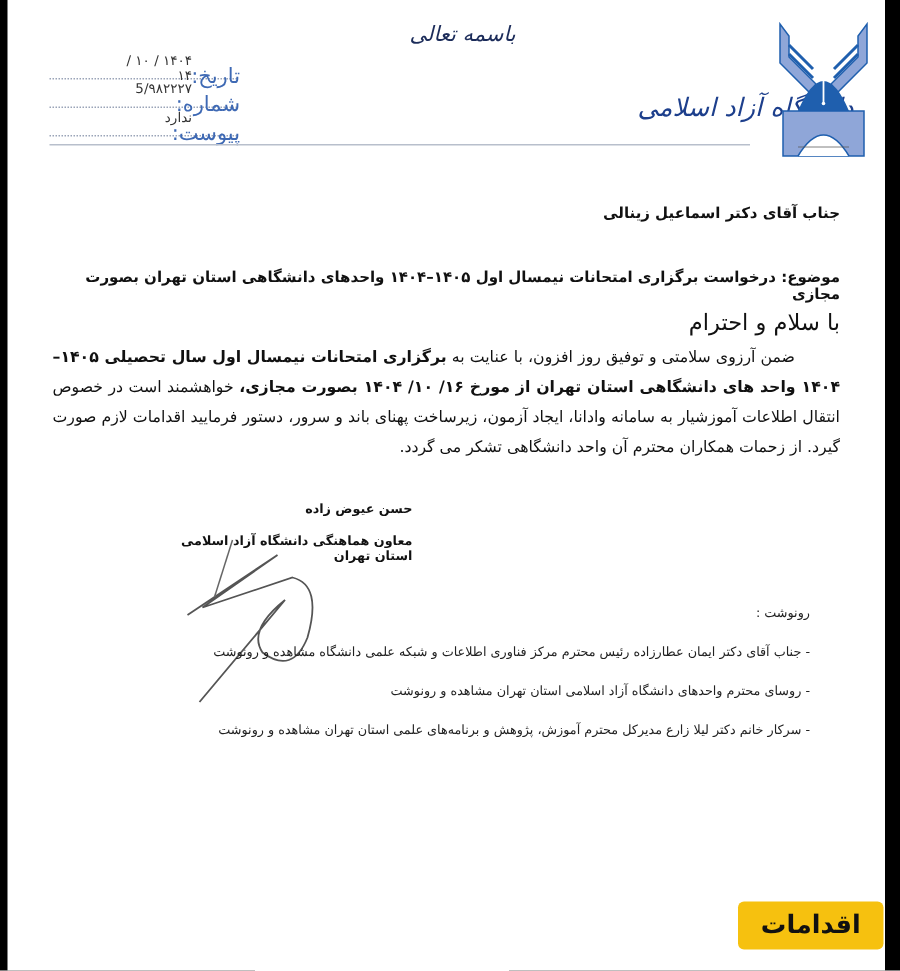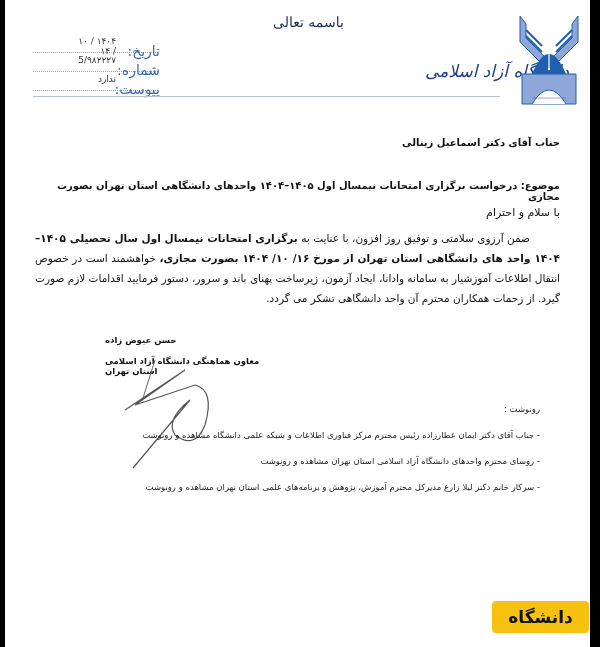--- a/index.html
+++ b/index.html
@@ -9,41 +9,41 @@
   }
   .page {
     position: absolute; left: 5px; top: 0; width: 585px; height: 647px;
     background: #fff;
   }
 
   
   .meta { position: absolute; left: 28px; top: 36px; width: 125px; font-size: 8.5px; color: #333; }
   .meta-row { position: relative; height: 16px; border-bottom: 1px dotted #9aa4b8; margin-bottom: 2px; }
   .meta-label { position: absolute; right: -2px; top: 7px; color: #3e69b4; font-size: 14px; direction: rtl; }
-  .meta-value { position: absolute; right: 42px; top: 0px; direction: rtl; color: #333; font-size: 9px; margin-left: 44px; }
+  .meta-value { position: absolute; right: 30px; top: 0px; direction: rtl; color: #333; font-size: 9px; margin-left: 44px; }
 
-  .basmala { position: absolute; left: 268px; top: 14px; font-family: "DejaVu Serif", serif; font-size: 14px; color: #1c2c5a; direction: rtl; }
+  .basmala { position: absolute; left: 268px; top: 14px; font-family: "DejaVu Serif", serif; font-size: 14px; color: #1c2c5a; font-style: italic; direction: rtl; }
 
   .uni-name { position: absolute; left: 420px; top: 61px; font-family: "DejaVu Serif", serif; font-style: italic; font-size: 17px; color: #1d3f8c; direction: rtl; }
   .logo { position: absolute; left: 513px; top: 12px; width: 62px; height: 100px; }
 
   .header-rule { position: absolute; left: 28px; right: 90px; top: 96px; height: 1px; background: #b8bfcc; }
 
   
   .content { position: absolute; left: 30px; right: 30px; direction: rtl; color: #111; }
   .addr { font-size: 10px; font-weight: bold; }
   .addr1 { top: 137px; }
   .addr2 { top: 160px; }
   .addr3 { top: 180px; }
-  .greeting { top: 206px; font-size: 11px; }
+  .greeting { top: 206px; font-size: 15px; }
   .para { top: 228px; font-size: 10.5px; line-height: 20px; text-align: justify; }
   .para .indent { display: inline-block; width: 30px; }
   .para b { font-weight: bold; }
 
-  .signer { position: absolute; left: 100px; width: 170px; direction: rtl; text-align: left; font-size: 8.5px; font-weight: bold; color: #111; }
+  .signer { position: absolute; left: 100px; width: 170px; direction: rtl; text-align: right; font-size: 8.5px; font-weight: bold; color: #111; }
   .signer-name { top: 335px; }
   .signer-title { top: 356px; }
   .signature { position: absolute; left: 110px; top: 350px; width: 110px; height: 120px; }
 
   .cc { position: absolute; right: 50px; top: 404px; width: 380px; direction: rtl; font-size: 8.5px; color: #222; }
   .cc-title { margin-bottom: 8px; }
   .cc-item { margin-bottom: 4px; white-space: nowrap; margin-top: 16px; }
   .cc-item::before { content: "-  "; }
 
   .badge {
@@ -111,14 +111,14 @@
     <path d="M40 10 L28 48" fill="none" stroke="#666" stroke-width="1"></path>
   </svg>
 
   <div class="cc">
     <div class="cc-title">رونوشت :</div>
     <div class="cc-item">جناب آقای دکتر ایمان عطارزاده رئیس محترم مرکز فناوری اطلاعات و شبکه علمی دانشگاه مشاهده و رونوشت</div>
     <div class="cc-item">روسای محترم واحدهای دانشگاه آزاد اسلامی استان تهران مشاهده و رونوشت</div>
     <div class="cc-item">سرکار خانم دکتر لیلا زارع مدیرکل محترم آموزش، پژوهش و برنامه‌های علمی استان تهران مشاهده و رونوشت</div>
   </div>
 
-  <div class="badge">دانشگاه</div>
+  <div class="badge">اقدامات</div>
 </div>
 
 </body></html>

